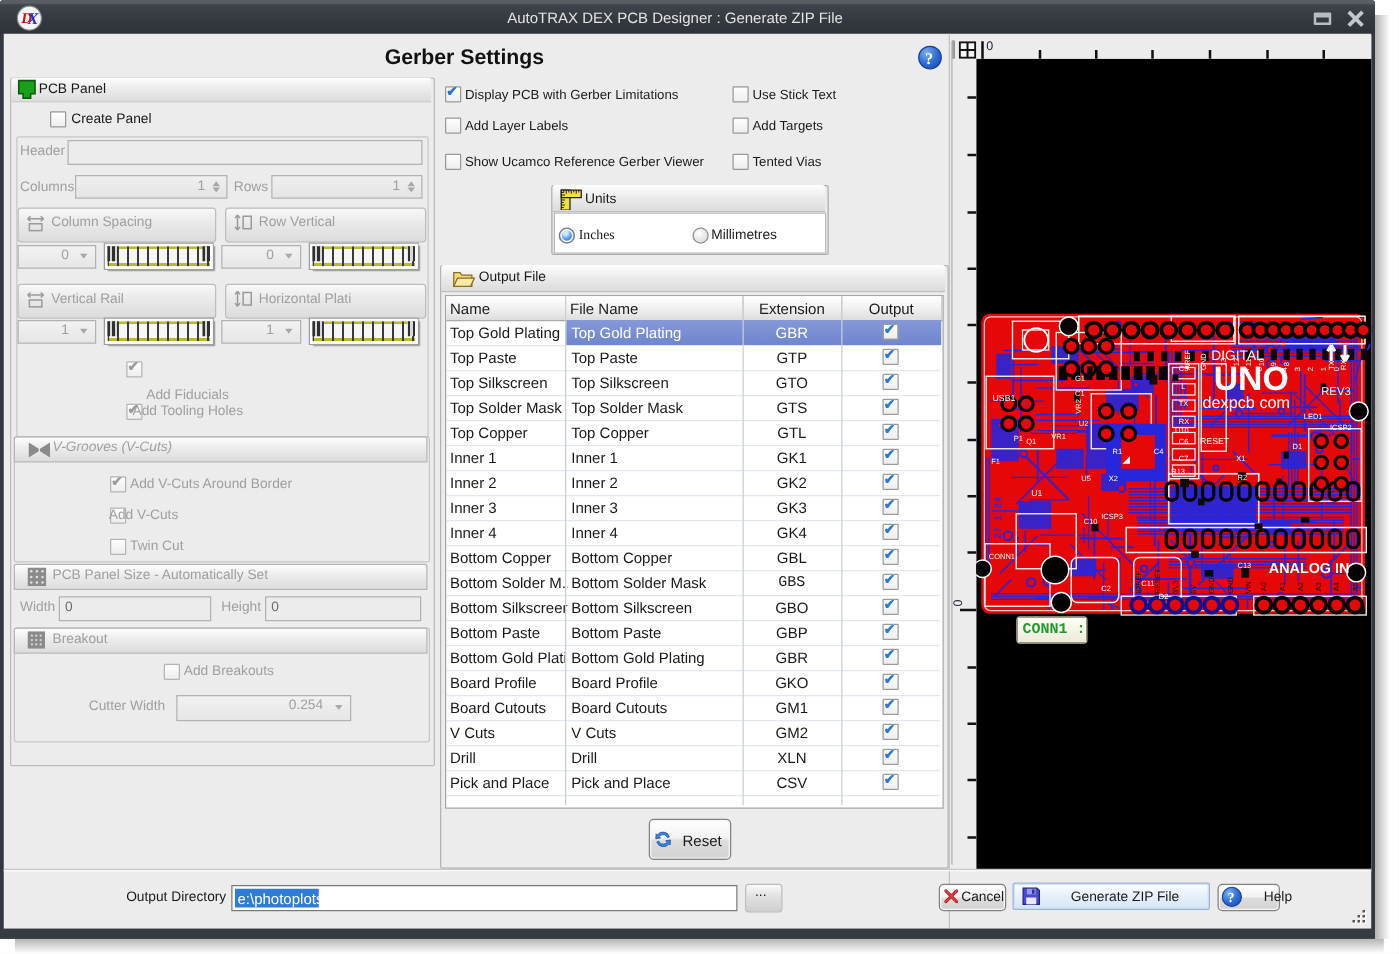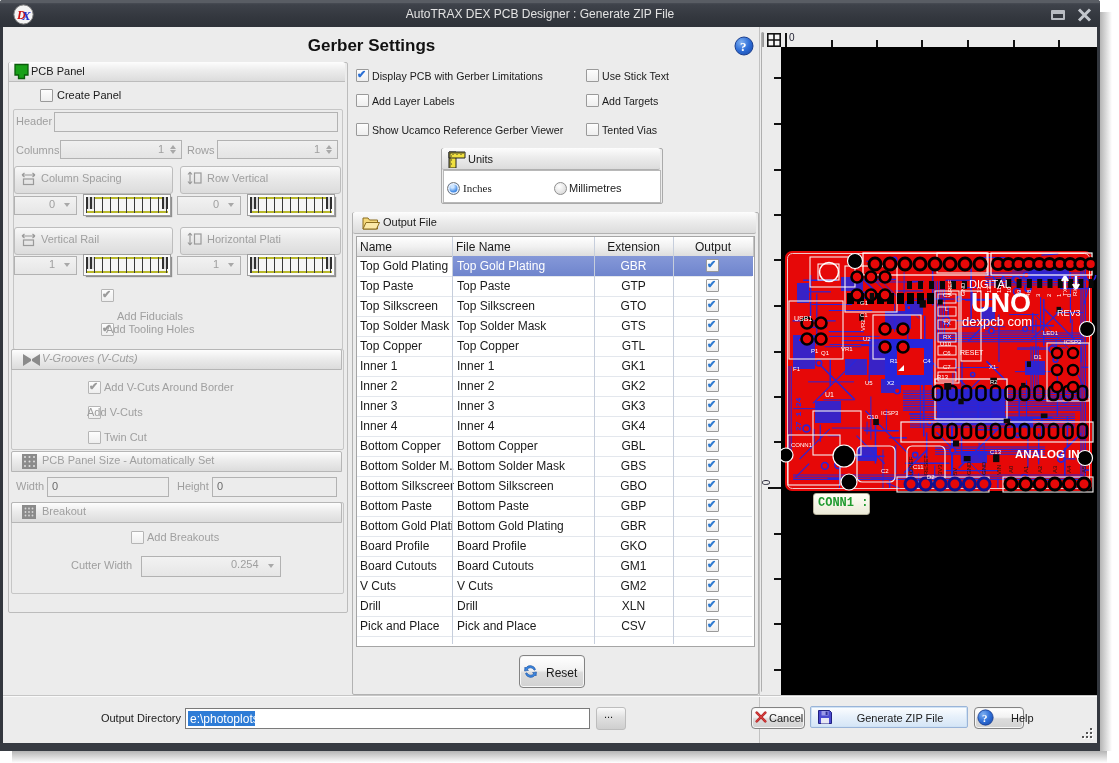--- a/index.html
+++ b/index.html
@@ -285,21 +285,21 @@
 <div class="ck" style="left:707px;top:419px;color:#2f7ad0;">✔</div>
 <div class="a" style="left:357px;top:456px;width:395px;height:1px;background:#e3e7ed;"></div>
 <div class="tt" style="left:360px;top:439px;width:94px;overflow:hidden;color:#1a1a1a;">Bottom Copper</div>
 <div class="tt" style="left:457px;top:439px;width:136px;overflow:hidden;color:#1a1a1a;">Bottom Copper</div>
 <div class="tt" style="left:594px;top:439px;width:79px;text-align:center;color:#1a1a1a;">GBL</div>
 <div class="cb" style="left:706px;top:439px;"></div>
 <div class="ck" style="left:707px;top:439px;color:#2f7ad0;">✔</div>
 <div class="a" style="left:357px;top:476px;width:395px;height:1px;background:#e3e7ed;"></div>
 <div class="tt" style="left:360px;top:459px;width:94px;overflow:hidden;color:#1a1a1a;">Bottom Solder M...</div>
 <div class="tt" style="left:457px;top:459px;width:136px;overflow:hidden;color:#1a1a1a;">Bottom Solder Mask</div>
-<div class="tt" style="left:594px;top:459px;width:79px;text-align:center;color:#1a1a1a;">GBS</div>
+<div class="tt" style="left:594px;top:459px;width:79px;text-align:center;color:#1a1a1a;font-family:Liberation Mono, monospace;">GBS</div>
 <div class="cb" style="left:706px;top:459px;"></div>
 <div class="ck" style="left:707px;top:459px;color:#2f7ad0;">✔</div>
 <div class="a" style="left:357px;top:496px;width:395px;height:1px;background:#e3e7ed;"></div>
 <div class="tt" style="left:360px;top:479px;width:94px;overflow:hidden;color:#1a1a1a;">Bottom Silkscreen</div>
 <div class="tt" style="left:457px;top:479px;width:136px;overflow:hidden;color:#1a1a1a;">Bottom Silkscreen</div>
 <div class="tt" style="left:594px;top:479px;width:79px;text-align:center;color:#1a1a1a;">GBO</div>
 <div class="cb" style="left:706px;top:479px;"></div>
 <div class="ck" style="left:707px;top:479px;color:#2f7ad0;">✔</div>
 <div class="a" style="left:357px;top:516px;width:395px;height:1px;background:#e3e7ed;"></div>
 <div class="tt" style="left:360px;top:499px;width:94px;overflow:hidden;color:#1a1a1a;">Bottom Paste</div>

